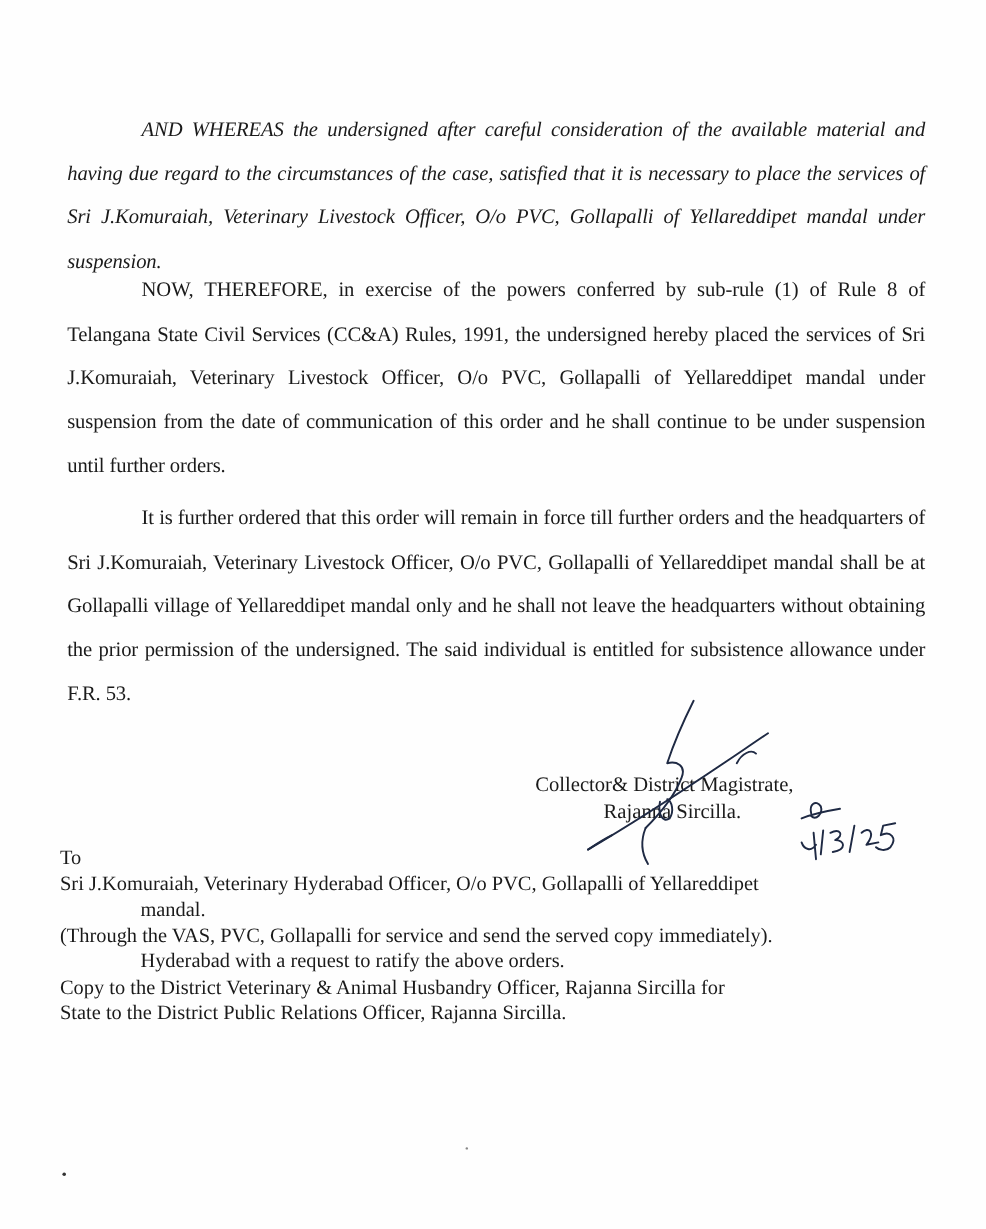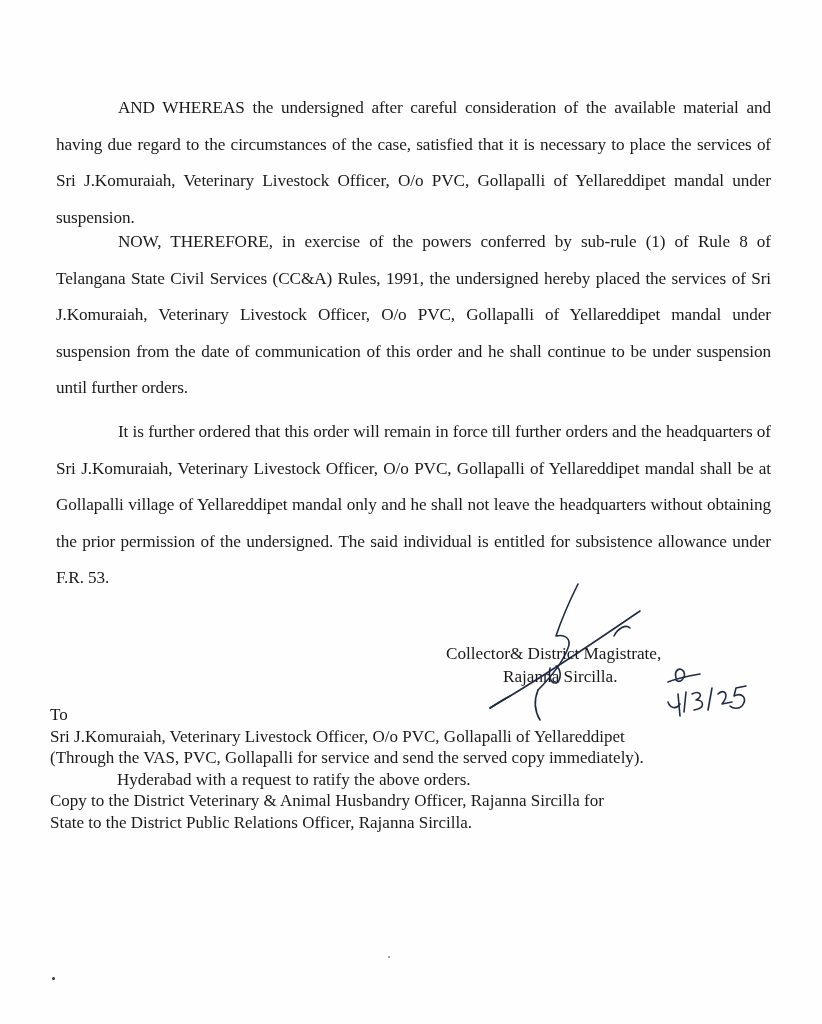--- a/index.html
+++ b/index.html
@@ -24,21 +24,21 @@
     .para {
       position: absolute;
       left: 56px;
       width: 715px;
       font-size: 17.2px;
       line-height: 36.5px;
       text-align: justify;
       text-indent: 62px;
       letter-spacing: -0.1px;
     }
-    #p1 { top: 73px; }
+    #p1 { top: 73px; font-style: italic; }
     #p2 { top: 207px; }
     #p3 { top: 397px; }
     .signature-block {
       position: absolute;
       left: 446px;
       top: 642px;
       width: 300px;
       font-size: 17.2px;
       line-height: 23px;
     }
@@ -110,21 +110,22 @@
       <path d="M262 116 C270 112, 274 118, 266 122 C274 122, 276 130, 264 132"></path>
       <path d="M282 110 L278 132"></path>
       <path d="M288 116 C294 110, 300 116, 292 126 L302 124"></path>
       <path d="M316 108 L306 110 L304 118 C312 114, 318 120, 312 128 C308 132, 302 130, 300 128"></path>
     </g>
     <text x="238" y="136" font-size="1" fill="none">4/3/25</text>
   </svg>
 
   <div class="address">
     <span class="row">To</span>
-    <span class="row">Sri J.Komuraiah, Veterinary Livestock Officer, O/o PVC, Gollapalli of Yellareddipet</span>
+    <span class="row">Sri J.Komuraiah, Veterinary Hyderabad Officer, O/o PVC, Gollapalli of Yellareddipet</span>
+    <span class="row indent">mandal.</span>
     <span class="row">(Through the VAS, PVC, Gollapalli for service and send the served copy immediately).</span>
     <span class="row indent">Hyderabad with a request to ratify the above orders.</span>
     <span class="row">Copy to the District Veterinary &amp; Animal Husbandry Officer, Rajanna Sircilla for</span>
     <span class="row">State to the District Public Relations Officer, Rajanna Sircilla.</span>
   </div>
 
   <span class="speck" style="left:52px; top:977px;"></span>
   <span class="speck" style="left:388px; top:956px; width:2px; height:2px; background:#888;"></span>
 </div>
 

